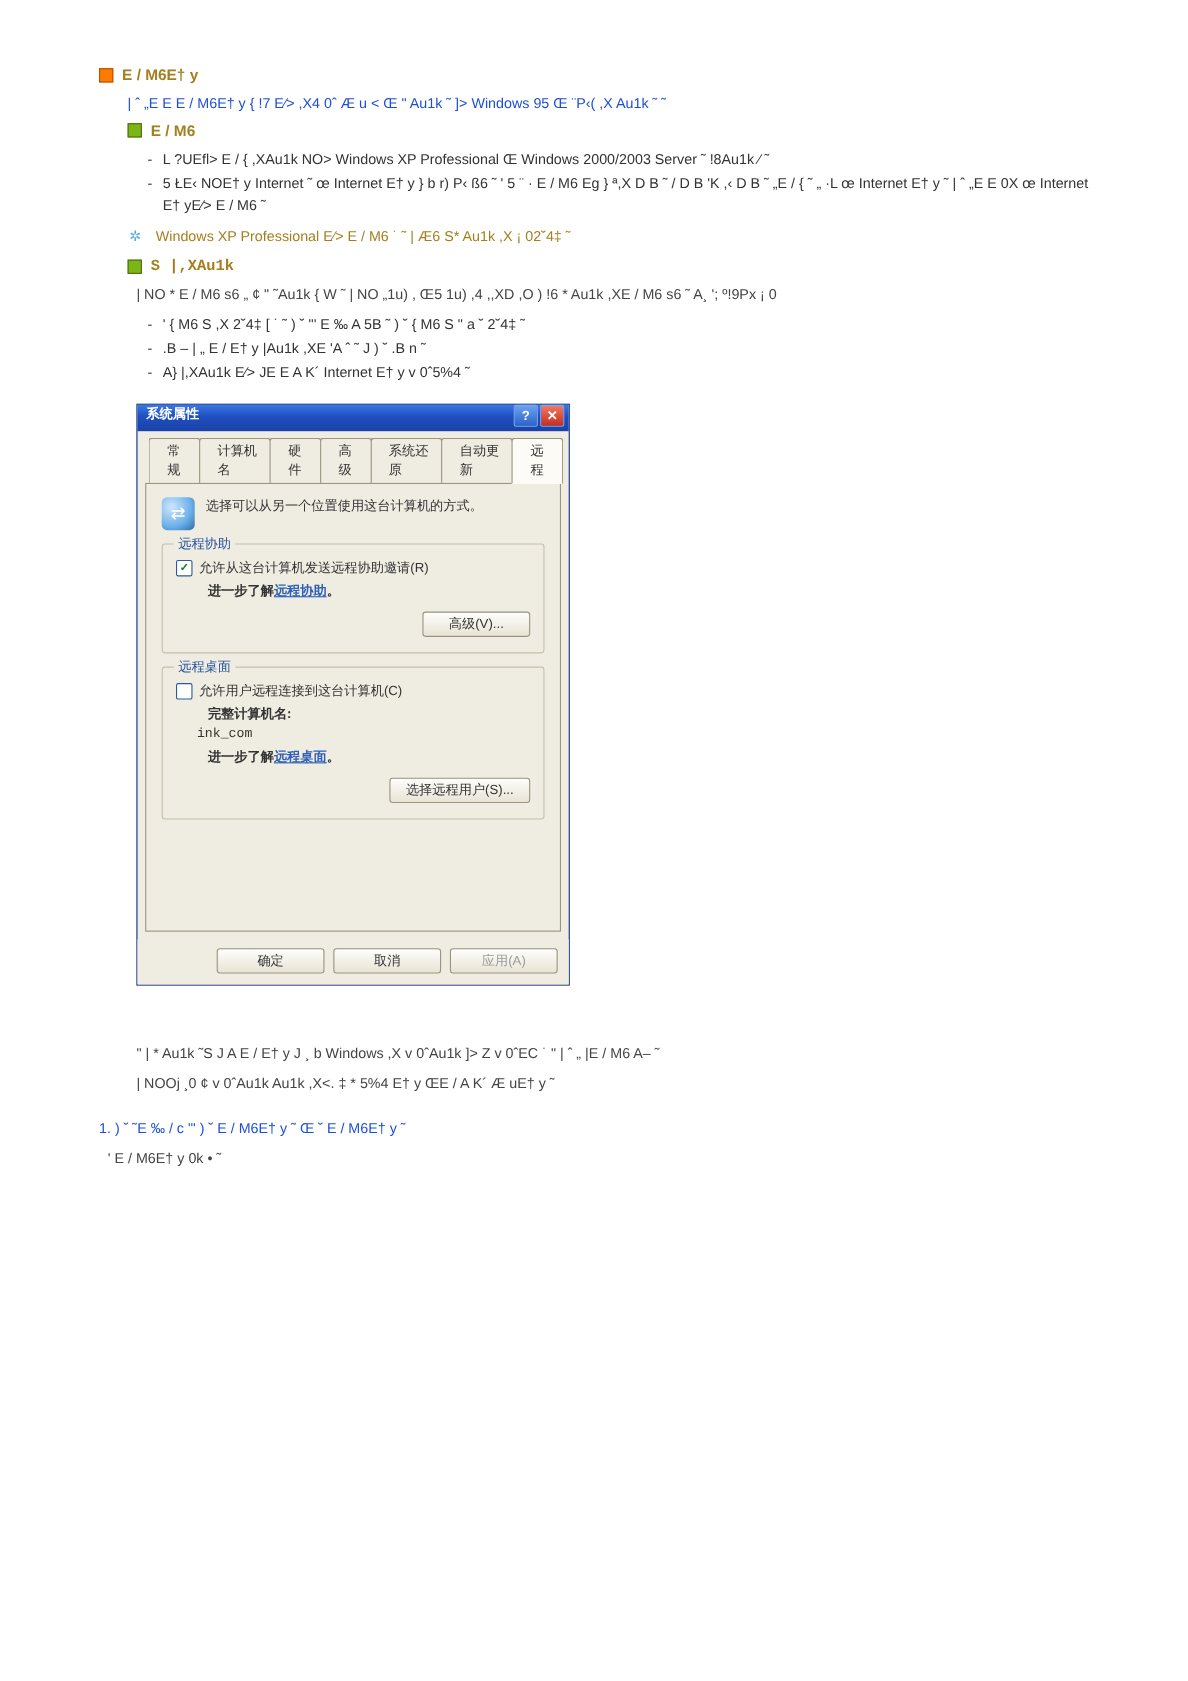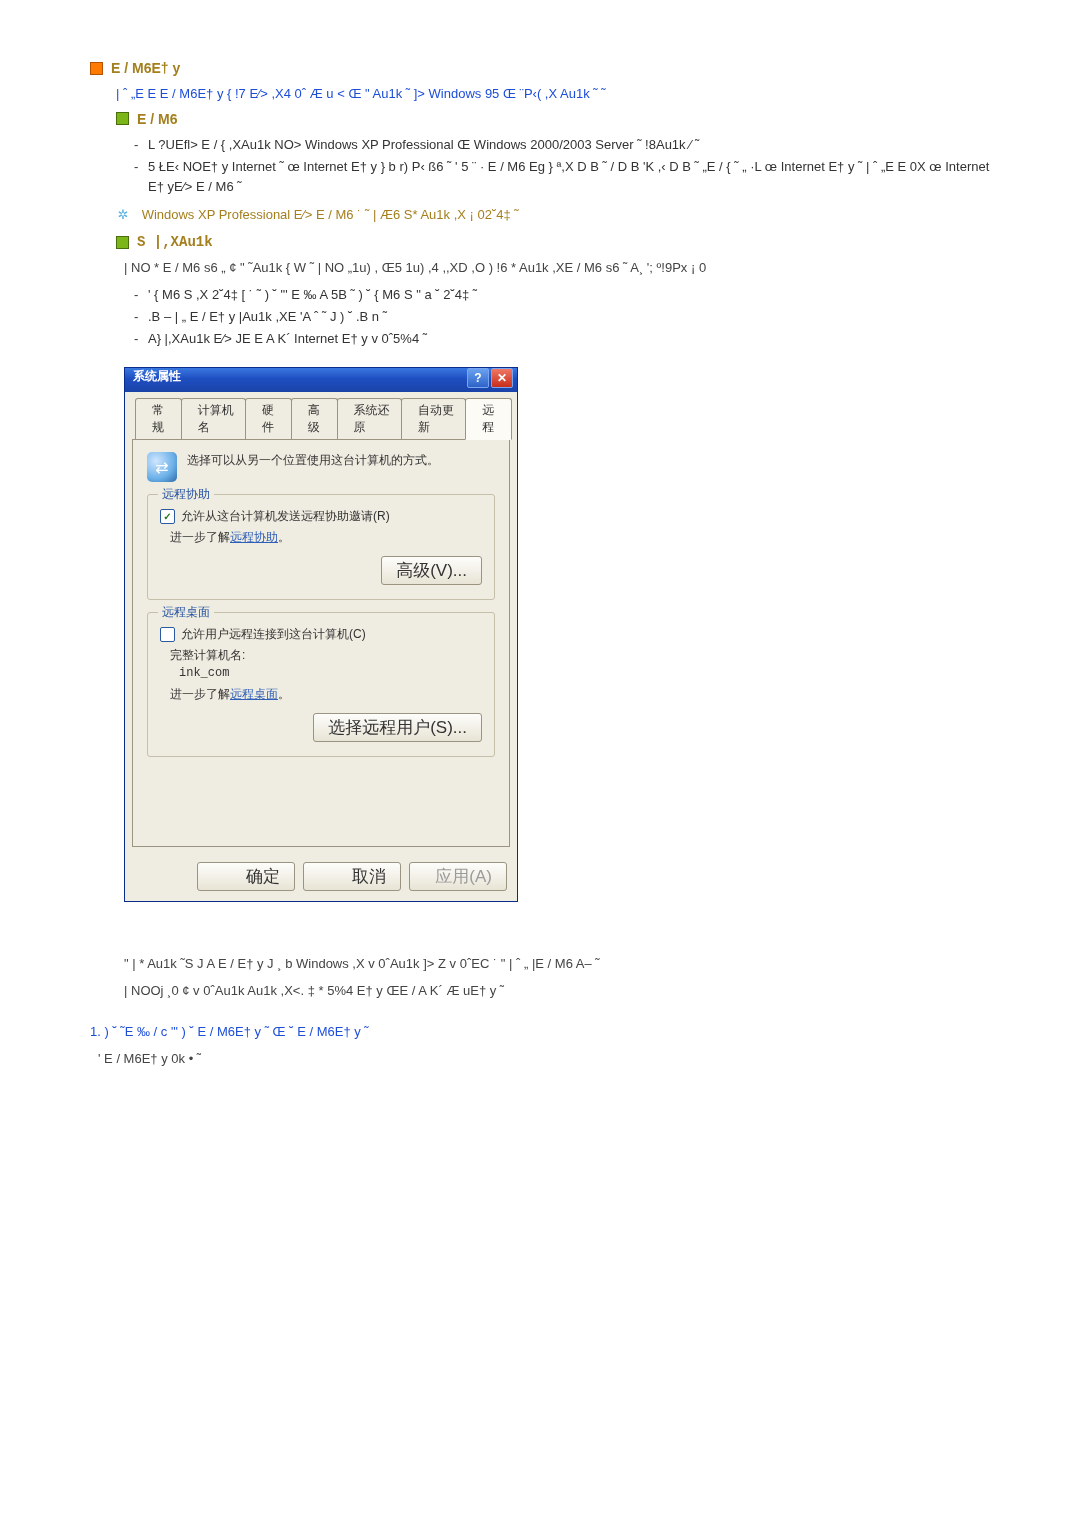--- a/index.html
+++ b/index.html
@@ -204,36 +204,37 @@
     justify-content: center;
     font-size: 10px;
     color: #1c7a1c;
     border-radius: 2px;
   }
   .chk.checked::after {
     content: "✓";
     font-weight: bold;
   }
   .sublabel {
-    margin: 4px 0 0 10px;
+    margin: 4px 0 0 29px;
+    font-weight: bold;
   }
   .linkish { color: #2f5fb8; text-decoration: underline; }
   .right-btn-row {
     display: flex;
     justify-content: flex-end;
     margin-top: 10px;
   }
   .winbtn {
     border: 1px solid #9a9480;
     background: linear-gradient(to bottom,#fdfdfb,#e8e4d5);
     border-radius: 3px;
     padding: 2px 14px;
-    font-size: 17px;
+    font-size: 12px;
     min-width: 68px;
-    text-align: right;
+    text-align: center;
     color:#333;
   }
   .winbtn.disabled { color:#9b9b9b; }
   .comp-name {
     font-family: "Courier New", monospace;
     font-size: 12px;
     margin: 2px 0 6px 19px;
   }
   .dlg-footer {
     display: flex;

